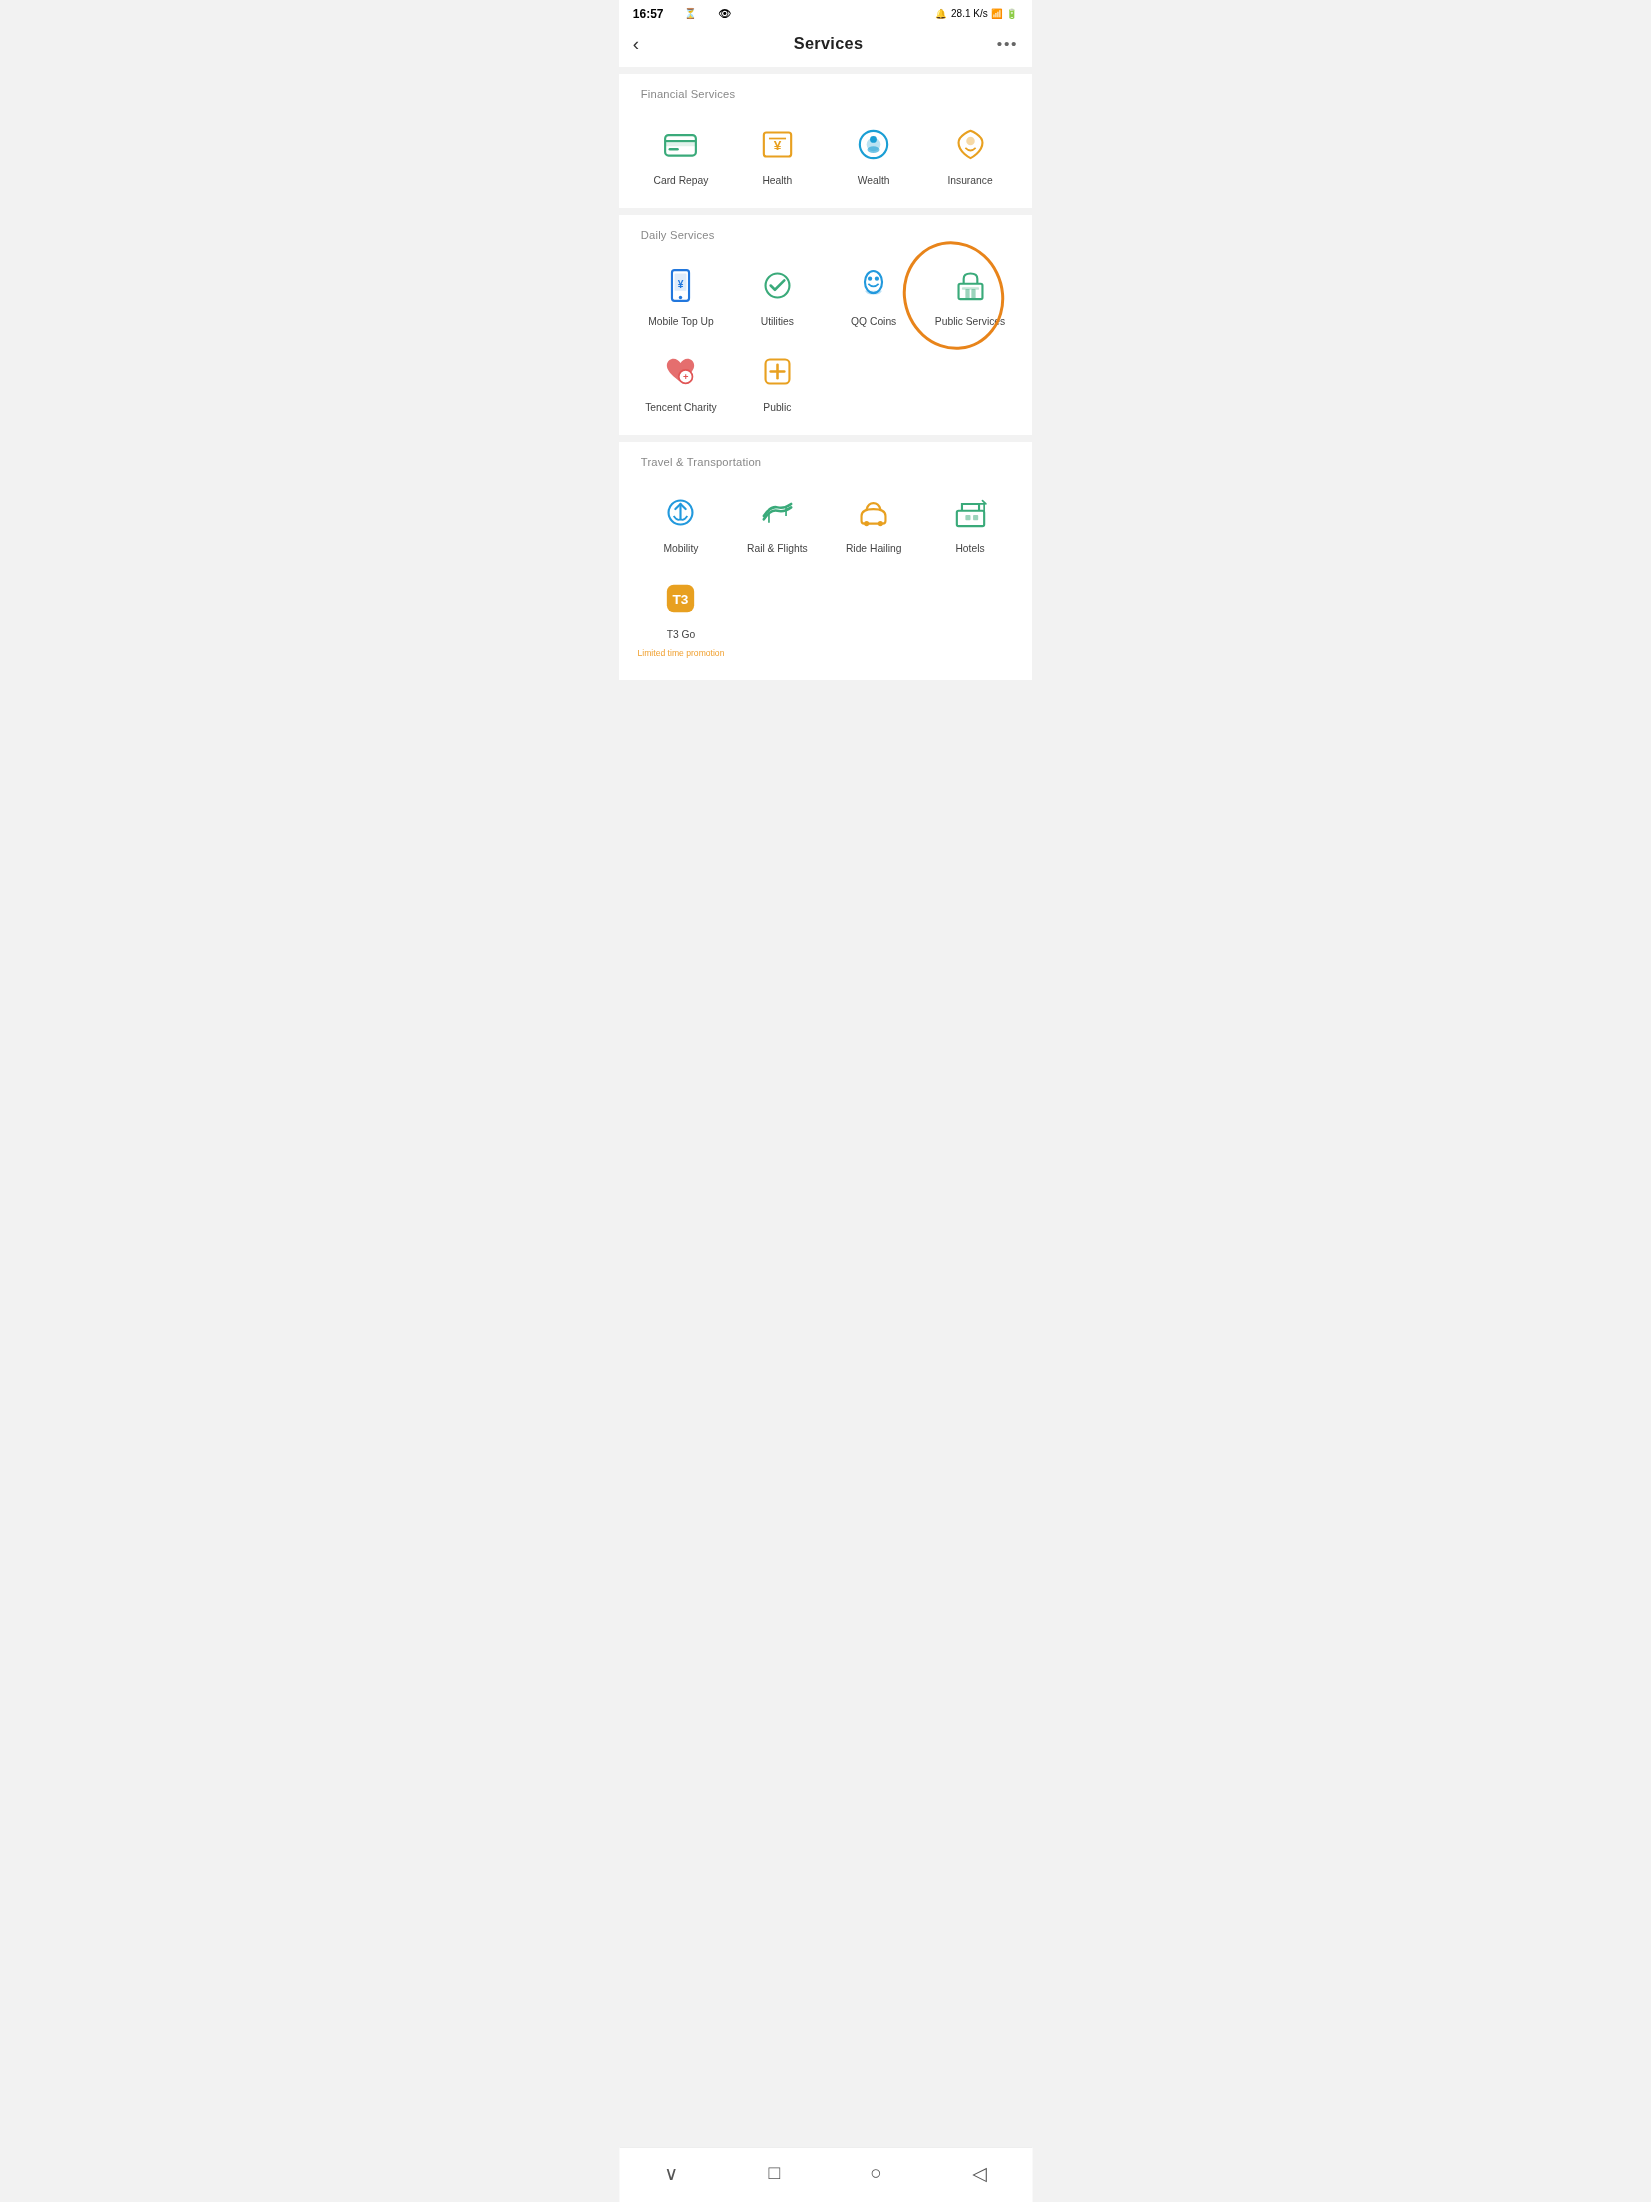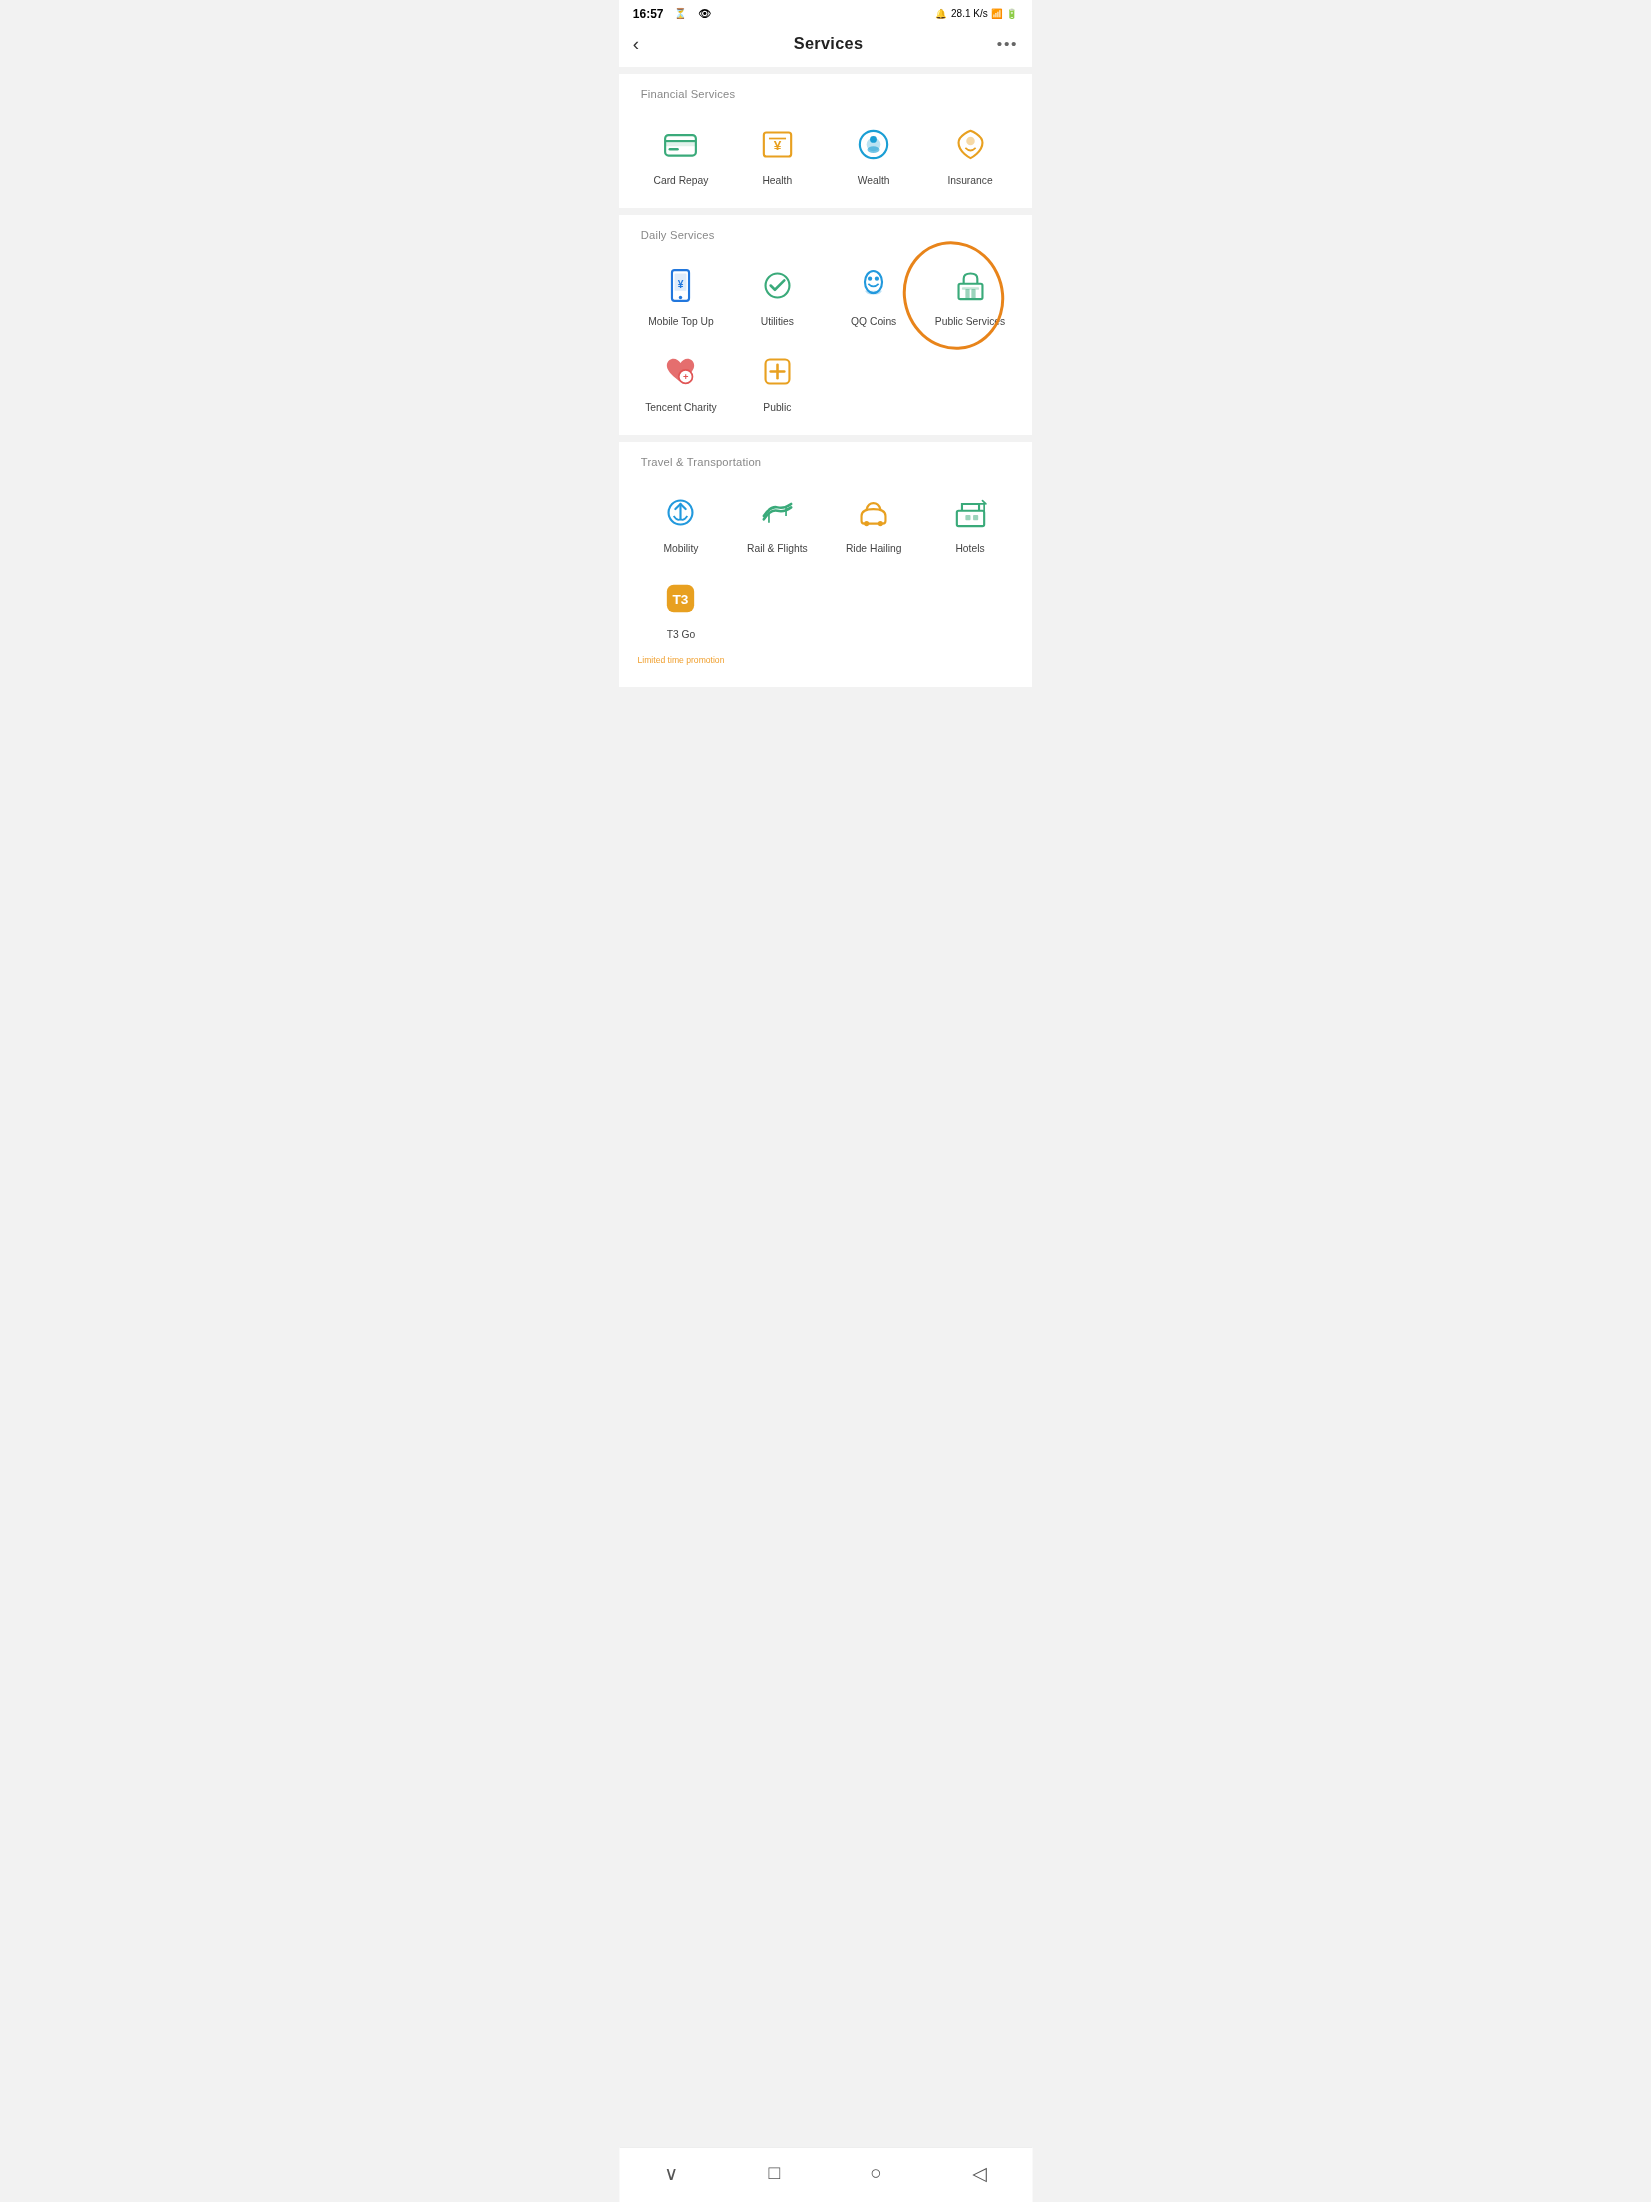--- a/index.html
+++ b/index.html
@@ -17,21 +17,21 @@
     
     .status-bar {
       display: flex;
       justify-content: space-between;
       align-items: center;
       padding: 6.9px 13.8px 3.4px;
       background: #fff;
       font-size: 11.2px;
       font-weight: 500;
     }
-    .status-left { font-size: 12px; font-weight: 600; display: flex; gap: 11px; align-items: center; text-align: right; }
+    .status-left { font-size: 12px; font-weight: 600; display: flex; gap: 21px; align-items: center; text-align: right; }
     .status-right { display: flex; gap: 3.4px; align-items: center; font-size: 9.5px; }
 
     
     .header {
       background: #fff;
       display: flex;
       align-items: center;
       justify-content: space-between;
       padding: 8.6px 13.8px 12px;
     }
@@ -95,21 +95,21 @@
     .service-label {
       font-size: 10.3px;
       color: #444;
       text-align: right;
       line-height: 1.3;
     }
     .service-promo {
       font-size: 8.6px;
       color: #f0a030;
       text-align: left;
-      margin-top: 14px;
+      margin-top: 7px;
       line-height: 1.3;
     }
 
     
     .public-services-circle {
       position: relative;
     }
     .public-services-circle::after {
       content: '';
       position: absolute;

